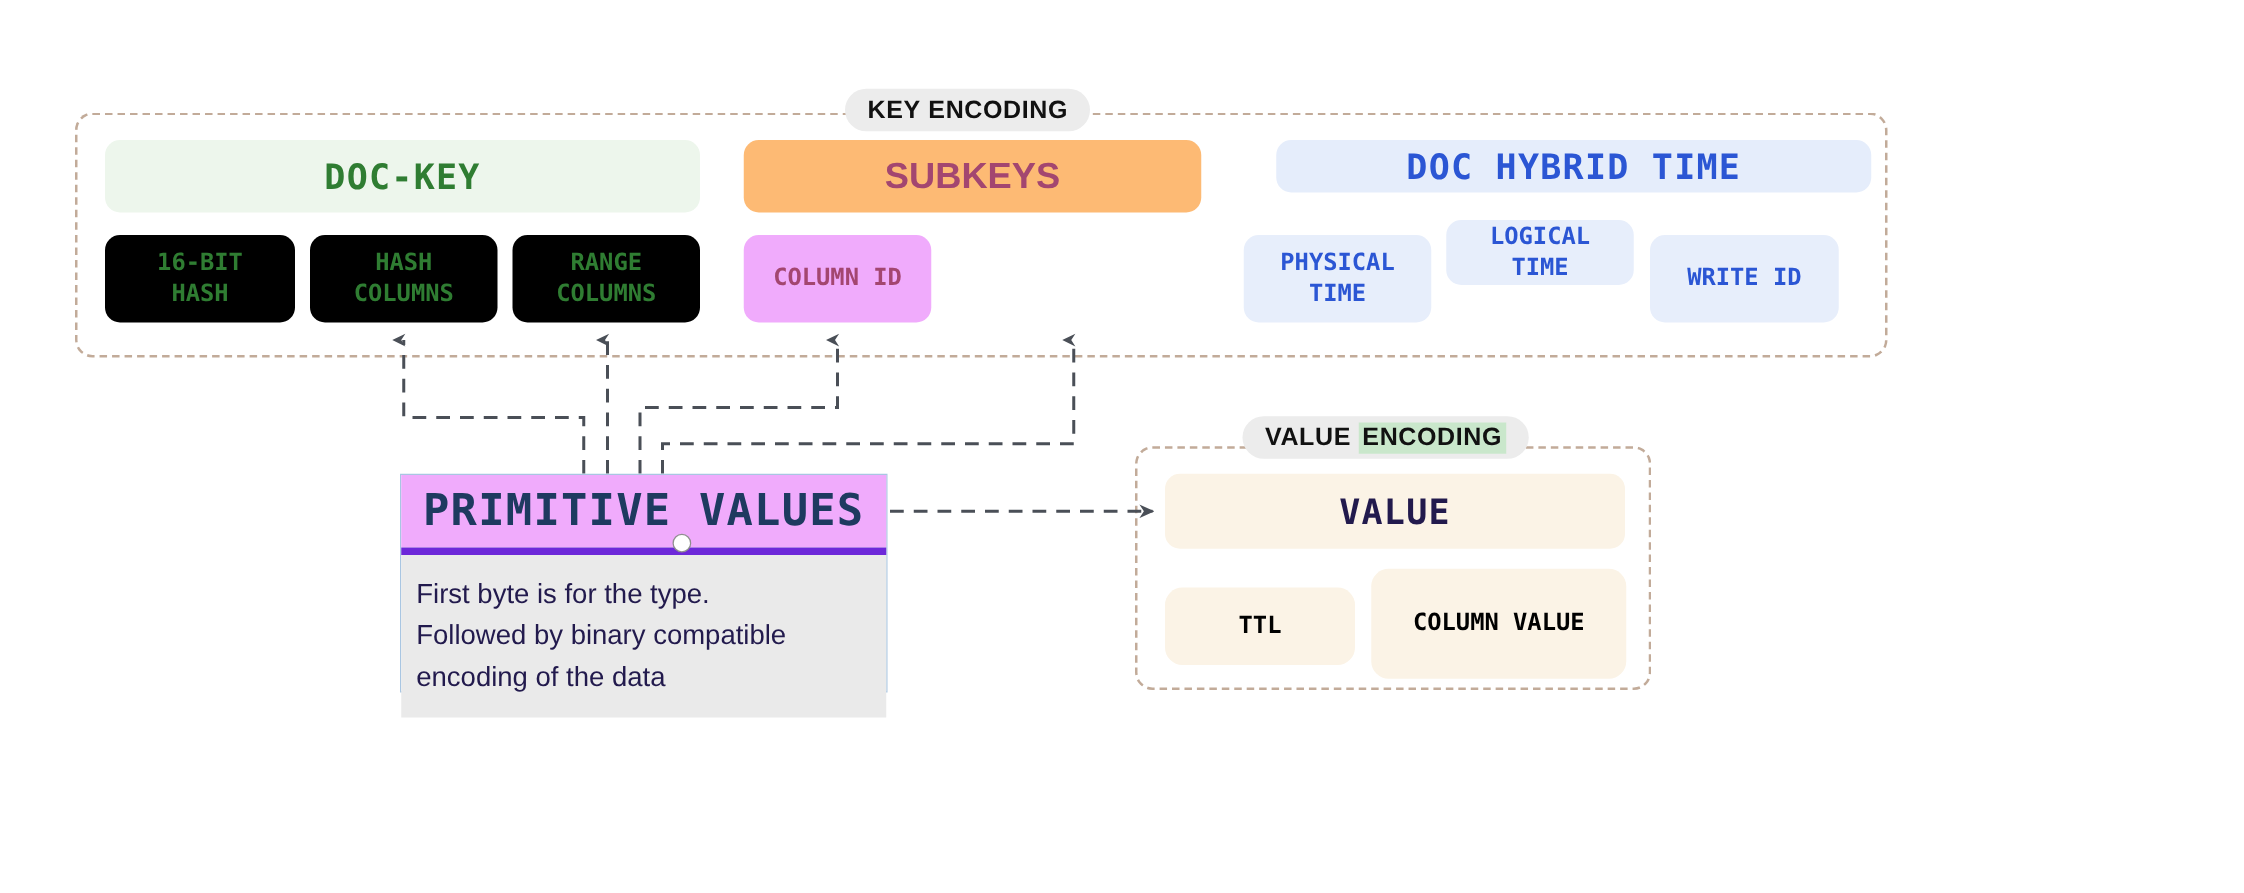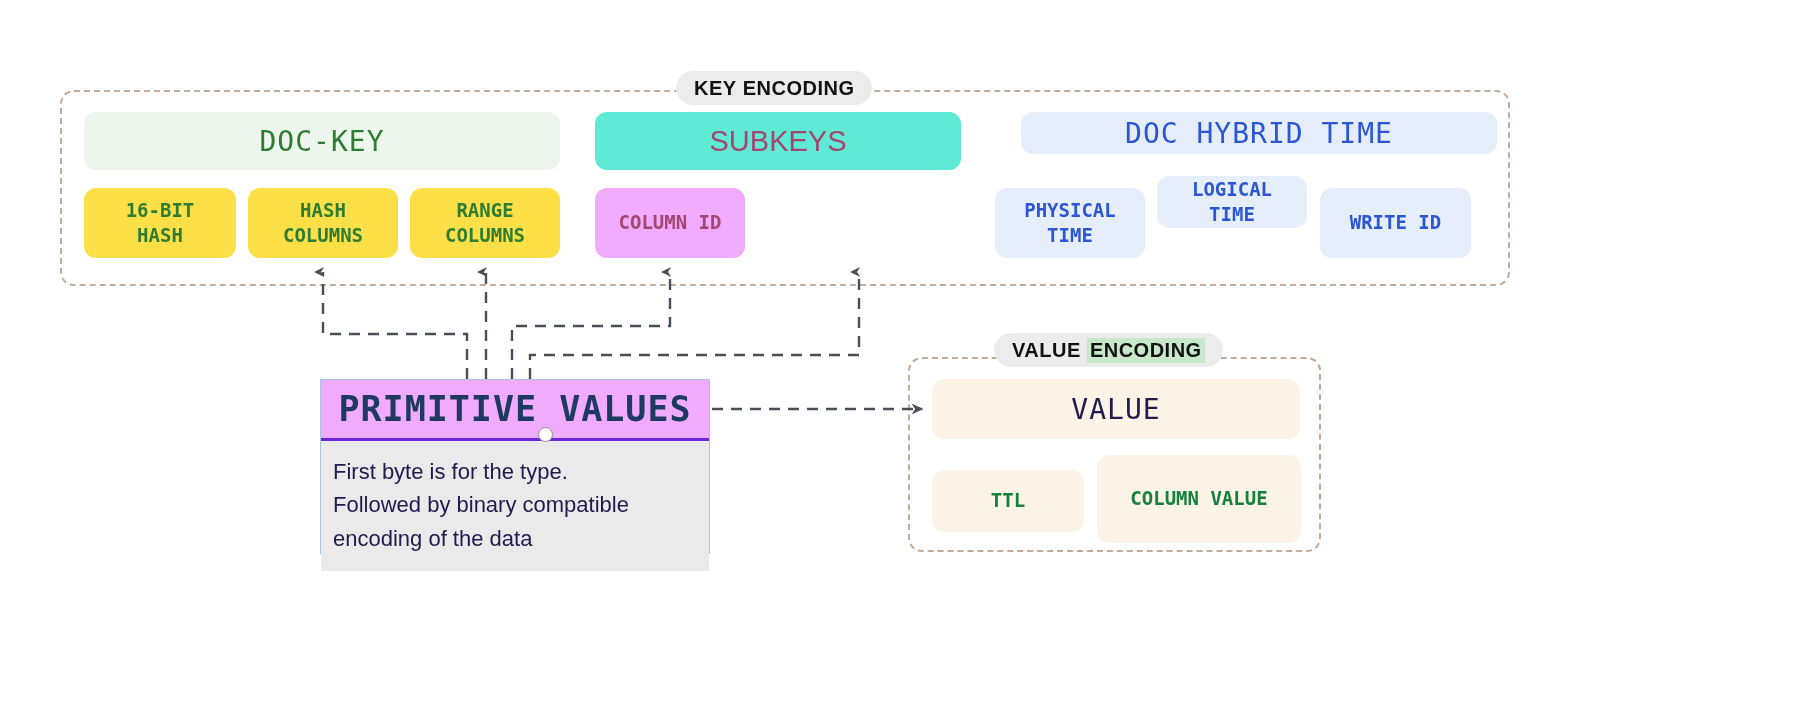--- a/index.html
+++ b/index.html
@@ -39,49 +39,49 @@
   }
   .hl-green { background:#c9e7cb; padding:1px 3px; }
 
   
   .hdr {
     position:absolute;
     border-radius:12px;
     display:flex;
     align-items:center;
     justify-content:center;
-    font-weight:normal;
+    font-weight:bold;
     white-space:nowrap;
   }
   .hdr.mono { font-family:"DejaVu Sans Mono","Liberation Mono",monospace; }
   .hdr.sans { font-family:"Liberation Sans", sans-serif; }
 
   .g-green  { background:#edf6ec; color:#2f7d32; }
-  .g-pink   { background:#5eead4; color:#a34670; }
+  .g-pink   { background:#fdba74; color:#a34670; }
   .g-blue   { background:#e5edfb; color:#2b56d4; }
   .g-cream  { background:#fbf3e6; color:#221a4d; }
 
   
   .leaf {
     position:absolute;
     border-radius:12px;
     display:flex;
     align-items:center;
     justify-content:center;
     text-align:center;
     font-family:"DejaVu Sans Mono","Liberation Mono",monospace;
     font-weight:bold;
     font-size:19px;
     line-height:1.32;
     white-space:pre-line;
   }
-  .l-green { background:#fde047; color:#2f7d32; }
+  .l-green { background:#000000; color:#2f7d32; }
   .l-pink  { background:#f0abfc; color:#a34670; }
   .l-blue  { background:#e7eefb; color:#2b56d4; }
-  .l-cream { background:#fbf3e6; color:#15803d; }
+  .l-cream { background:#fbf3e6; color:#000000;border-radius:14px; }
 
   
   #pv-node {
     position:absolute;
     border:1.5px solid #a9c6e2;
     background:#ffffff;
     z-index:6;
   }
   #pv-title {
     height:58px;
@@ -90,21 +90,21 @@
     justify-content:center;
     font-family:"DejaVu Sans Mono","Liberation Mono",monospace;
     font-weight:bold;
     font-size:35px;
     color:#1e3a60;
     letter-spacing:1px;
     background:#f0abfc;
   }
   #pv-body {
     background:#eaeaea;
-    border-top:3px solid #6d28d9;
+    border-top:6px solid #6d28d9;
     padding:14px 12px 16px 12px;
     font-family:"Liberation Sans", sans-serif;
     font-size:22px;
     line-height:1.52;
     color:#221a4d;
     white-space:pre-line;
   }
   #pv-anchor {
     position:absolute;
     width:15px; height:15px;

